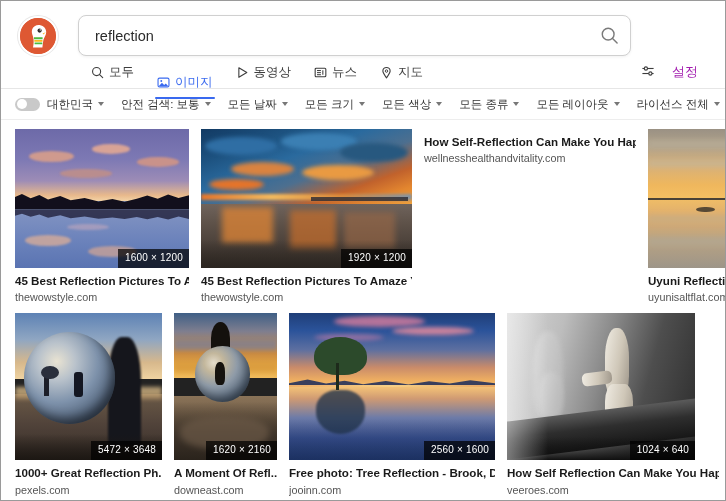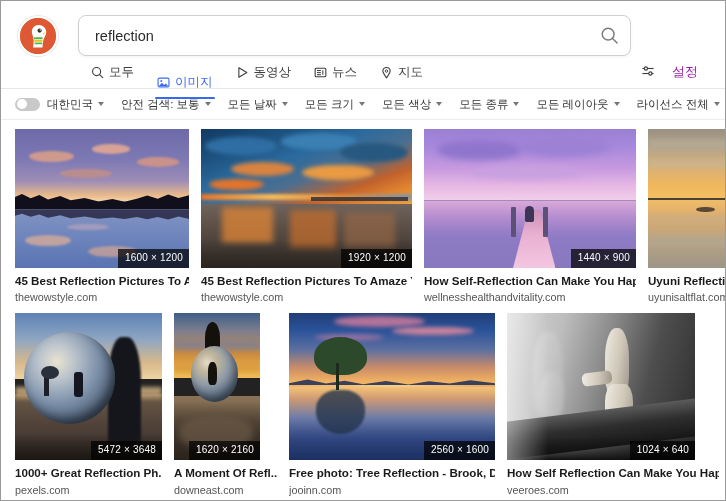--- a/index.html
+++ b/index.html
@@ -446,36 +446,20 @@
             <div class="lyr" style="left:68%;top:60%;width:24%;height:26%;background:#9e6a47;filter:blur(3px);opacity:.6"></div>
             <div class="lyr" style="left:0;right:0;bottom:0;height:20%;background:linear-gradient(rgba(0,0,0,0),#2c2621)"></div>
           </div>
           <div class="dim">1920 × 1200</div>
         </div>
         <div class="title">45 Best Reflection Pictures To Amaze You</div>
         <div class="domain">thewowstyle.com</div>
       </div>
 
       <div class="card" style="width:212px">
-        <div class="thumb" style="width:212px;height:139px">
-          <div class="scene">
-            <div class="lyr i3-sky"></div>
-            <div class="lyr i3-water"></div>
-            <div class="lyr cl" style="left:6%;top:8%;width:40%;height:14%;background:#8f75cc;filter:blur(3px)"></div>
-            <div class="lyr cl" style="left:44%;top:5%;width:44%;height:15%;background:#9d81d4;filter:blur(3px)"></div>
-            <div class="lyr cl" style="left:22%;top:26%;width:54%;height:10%;background:#c8a0df;filter:blur(3px)"></div>
-            <div class="lyr" style="left:0;right:0;top:51%;height:1.5px;background:#7f6fae;opacity:.7"></div>
-            <div class="lyr i3-dock"></div>
-            <div class="lyr i3-post" style="left:41%;bottom:22%;height:22%"></div>
-            <div class="lyr i3-post" style="left:56%;bottom:22%;height:22%"></div>
-            <div class="lyr i3-figure" style="left:47.5%;bottom:33%"></div>
-            <div class="lyr" style="left:0;right:0;bottom:0;height:26%;background:linear-gradient(rgba(255,255,255,0),rgba(255,210,240,.18))"></div>
-          </div>
-          <div class="dim">1440 × 900</div>
-        </div>
         <div class="title">How Self-Reflection Can Make You Happi...</div>
         <div class="domain">wellnesshealthandvitality.com</div>
       </div>
 
       <div class="card" style="width:120px">
         <div class="thumb" style="width:120px;height:139px">
           <div class="scene">
             <div class="lyr i4-sky"></div>
             <div class="lyr i4-water"></div>
             <div class="lyr" style="left:0;right:0;top:8%;height:6%;background:#b5ab96;filter:blur(2.5px);opacity:.8"></div>
@@ -507,21 +491,21 @@
             <div class="lyr" style="left:40%;top:40%;width:6%;height:17%;background:#141722;border-radius:3px"></div>
             <div class="lyr" style="left:0;right:0;bottom:0;height:18%;background:linear-gradient(rgba(0,0,0,0),#1c1713)"></div>
           </div>
           <div class="dim">5472 × 3648</div>
         </div>
         <div class="title">1000+ Great Reflection Ph...</div>
         <div class="domain">pexels.com</div>
       </div>
 
       <div class="card" style="width:103px">
-        <div class="thumb" style="width:86px;height:147px">
+        <div class="thumb" style="width:103px;height:147px">
           <div class="scene">
             <div class="lyr i6-sky"></div>
             <div class="lyr i6-ground"></div>
             <div class="lyr" style="left:0;right:0;top:18%;height:7%;background:#7e7f93;filter:blur(2px);opacity:.7"></div>
             <div class="lyr" style="left:0;right:0;top:34%;height:6%;background:#d6993f;filter:blur(2px);opacity:.7"></div>
             <div class="lyr i6-fig" style="left:36%;top:6%;width:18%;height:22%"></div>
             <div class="lyr i6-ball" style="left:20%;top:22%;width:54%;height:38%"></div>
             <div class="lyr" style="left:40%;top:33%;width:10%;height:16%;background:#15120e;border-radius:40% 40% 30% 30%"></div>
             <div class="lyr" style="left:0;right:0;bottom:0;height:40%;background:linear-gradient(rgba(0,0,0,0),#3c3228 60%,#2a231c)"></div>
             <div class="lyr" style="left:6%;bottom:8%;width:86%;height:22%;background:#6b5947;border-radius:45%;filter:blur(3px);opacity:.7"></div>

